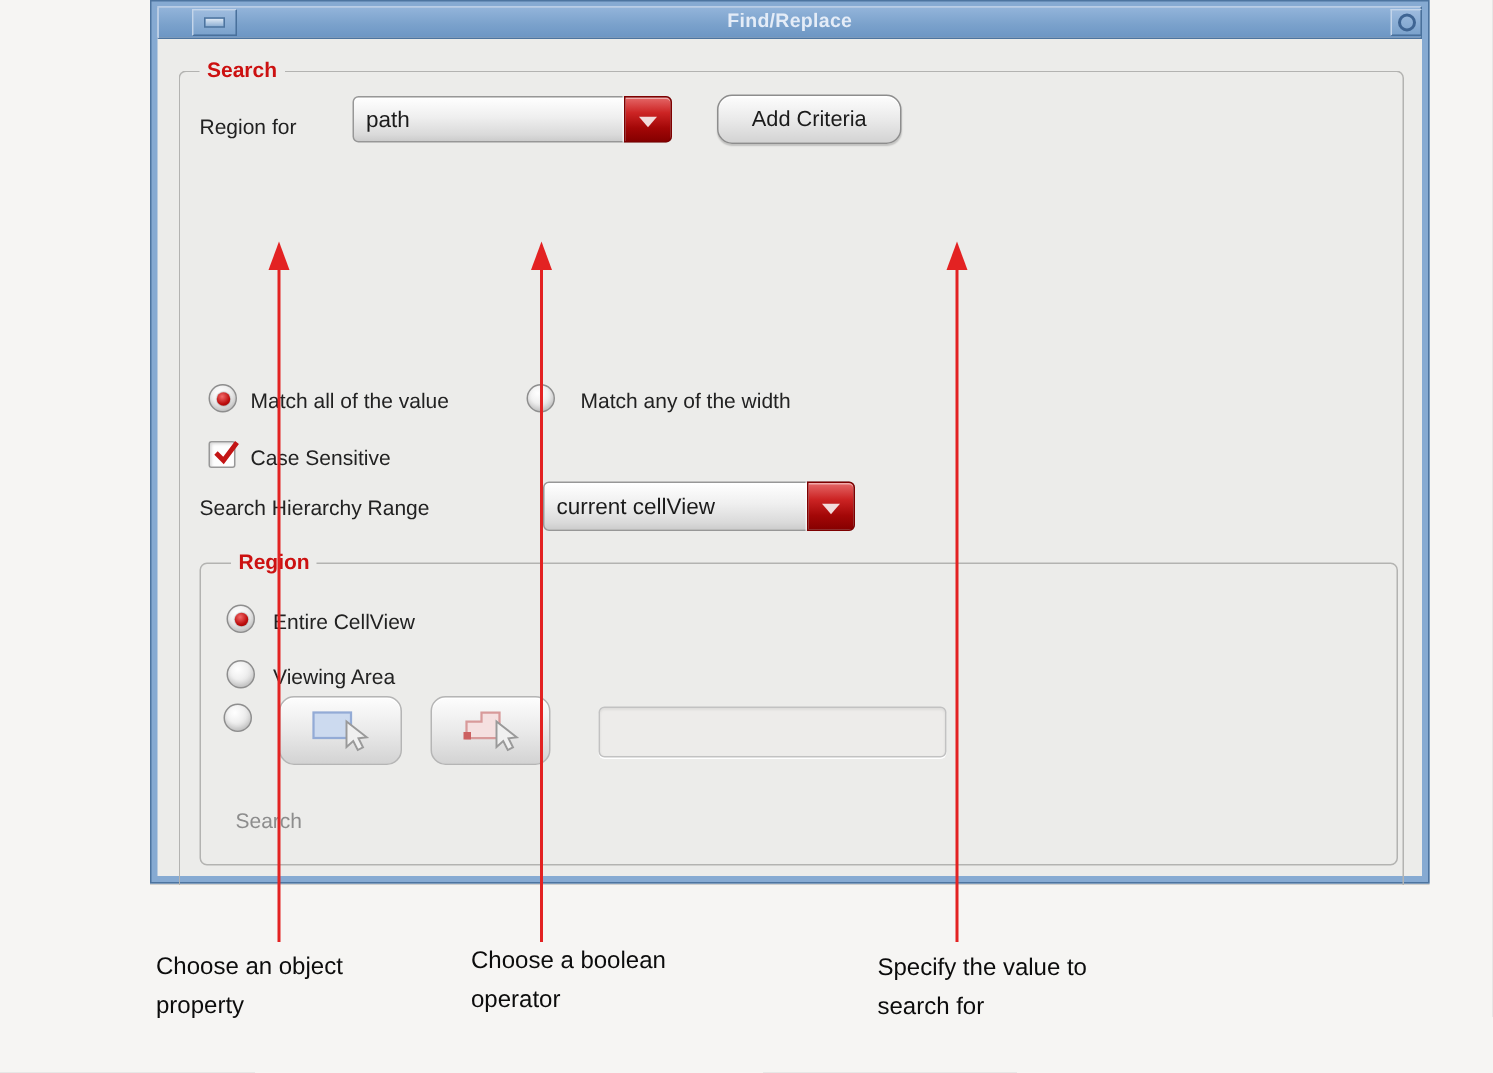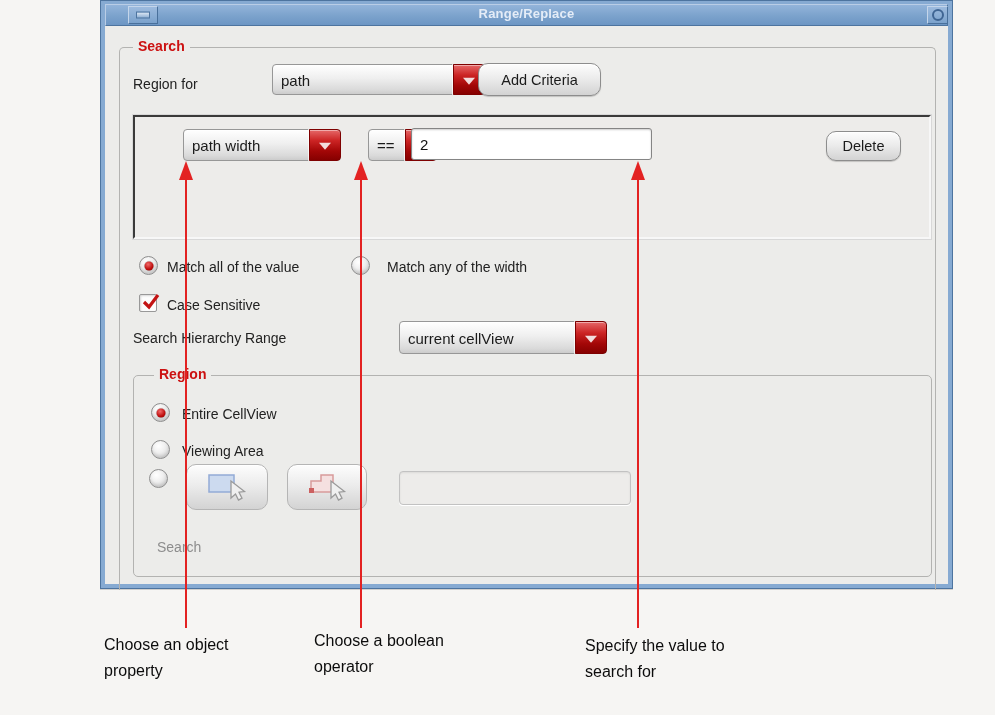--- a/index.html
+++ b/index.html
@@ -27,21 +27,21 @@
           font-weight:bold;color:#cc1111;white-space:nowrap;}
   .grp-search{left:19px;top:47px;width:815px;height:542px;border-bottom:none;
               border-radius:5px 5px 0 0;}
   .grp-region{left:33px;top:375px;width:797px;height:200px;}
   
   .lbl{position:absolute;font-size:14px;color:#222;white-space:nowrap;}
   .lbl.dim{color:#8d8d8d;}
   
   .dd{position:absolute;border-radius:4px;border:1px solid #979797;
       background:linear-gradient(#ffffff,#efefef 45%,#dadada 85%,#cccccc);
-      box-shadow:inset 0 1px 0 #fff;margin-left:37px;}
+      box-shadow:inset 0 1px 0 #fff;}
   .dd .txt{position:absolute;left:8px;top:50%;transform:translateY(-50%);font-size:15px;
            color:#1b1b1b;white-space:nowrap;}
   .dd .rbtn{position:absolute;right:-1px;top:-1px;bottom:-1px;width:30px;
             border-radius:0 4px 4px 0;border:1px solid #7e0000;
             background:linear-gradient(#e56868,#cc2424 35%,#a30707 70%,#860000);
             box-shadow:inset 0 1px 0 rgba(255,255,255,.45), -1px 0 0 rgba(255,255,255,.7);}
   .tri-dn{position:absolute;left:50%;top:50%;transform:translate(-50%,-32%);width:0;height:0;
           border:6px solid transparent;border-top:7px solid #f2dcdc;border-bottom:0;}
   .dd.disabled{background:linear-gradient(#f4f4f4,#e6e6e6 55%,#d7d7d7);border-color:#b6b6b6;}
   .dd.disabled .txt{color:#8f8f8f;}
@@ -87,57 +87,41 @@
 <body>
 
 <div class="stage">
 
   <div class="window">
 
     <div class="titlebar">
       <div class="tb-btn left">
         <div class="dash"></div>
       </div>
-      <div class="tb-title">Range/Replace</div>
+      <div class="tb-title">Find/Replace</div>
       <div class="tb-btn right">
         <div class="donut"></div>
       </div>
     </div>
 
     <div class="groupbox grp-search">
       <div class="legend" style="left:13px;">Search</div>
     </div>
 
     <div class="lbl" style="left:33px;top:76px;">Region for</div>
 
     <div class="dd" style="left:135px;top:64px;width:211px;height:29px;">
       <span class="txt">path</span>
       <span class="rbtn">
         <span class="tri-dn"></span>
         </span>
     </div>
 
     <div class="pillbtn" style="left:378px;top:63px;width:121px;height:31px;">Add Criteria</div>
 
-    <div class="panel">
-      <div class="dd" style="left:11px;top:12px;width:156px;height:30px;">
-        <span class="txt">path width</span>
-        <span class="rbtn">
-          <span class="tri-dn"></span>
-          </span>
-      </div>
-      <div class="dd" style="left:196px;top:12px;width:67px;height:30px;">
-        <span class="txt">==</span>
-        <span class="rbtn">
-          <span class="tri-dn"></span>
-          </span>
-      </div>
-      <input class="tfield" style="left: 276px; top: 11px; width: 241px; height: 32px;" value="2">
-      <div class="pillbtn" style="left:691px;top:14px;width:73px;height:28px;">Delete</div>
-    </div>
 
     <div class="radio sel" style="left:39px;top:256px;"></div>
     <div class="lbl" style="left:67px;top:259px;">Match all of the value</div>
     <div class="radio" style="left:251px;top:256px;"></div>
     <div class="lbl" style="left:287px;top:259px;">Match any of the width</div>
 
     <div class="cb" style="left:39px;top:294px;">
       <svg width="20" height="20">
         <path d="M3,10 L8,15 L17,3" stroke="#c31414" stroke-width="3.2" fill="none"></path>
       </svg>

